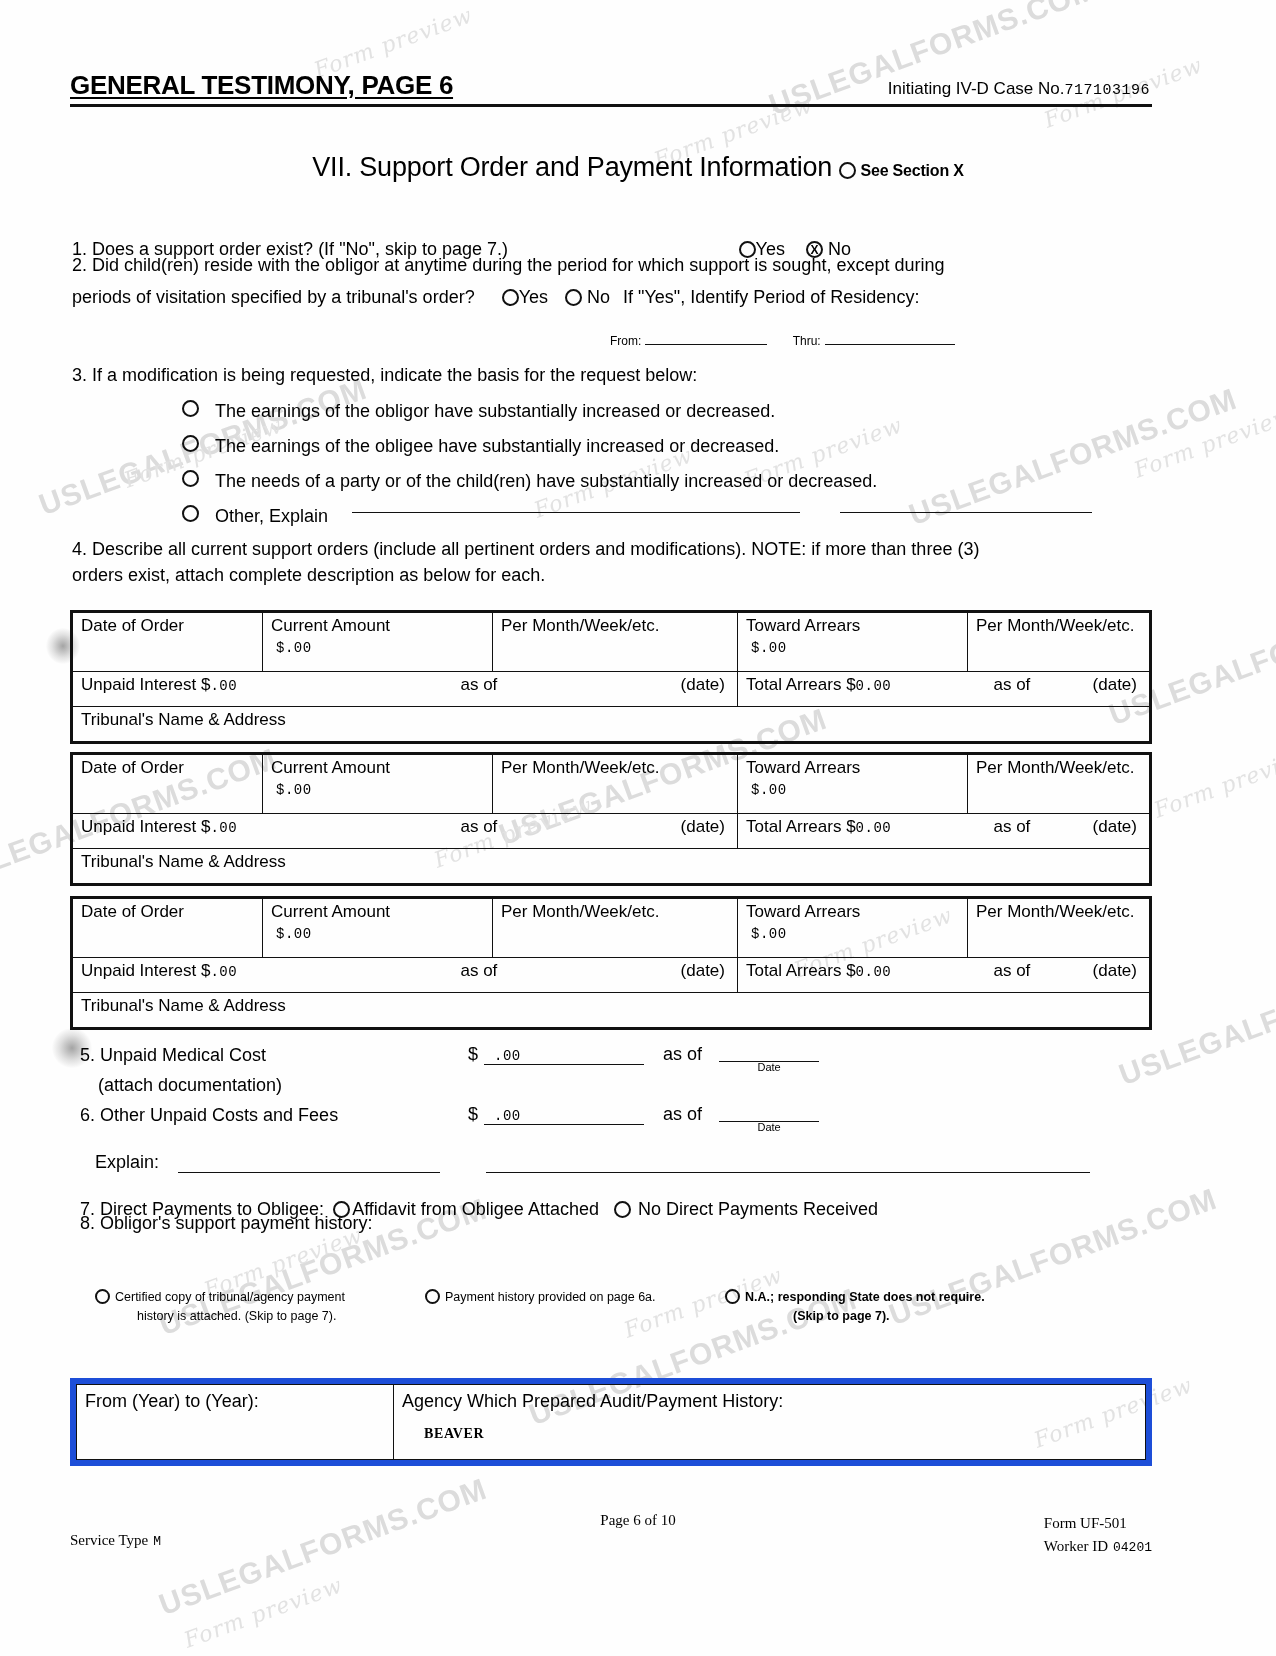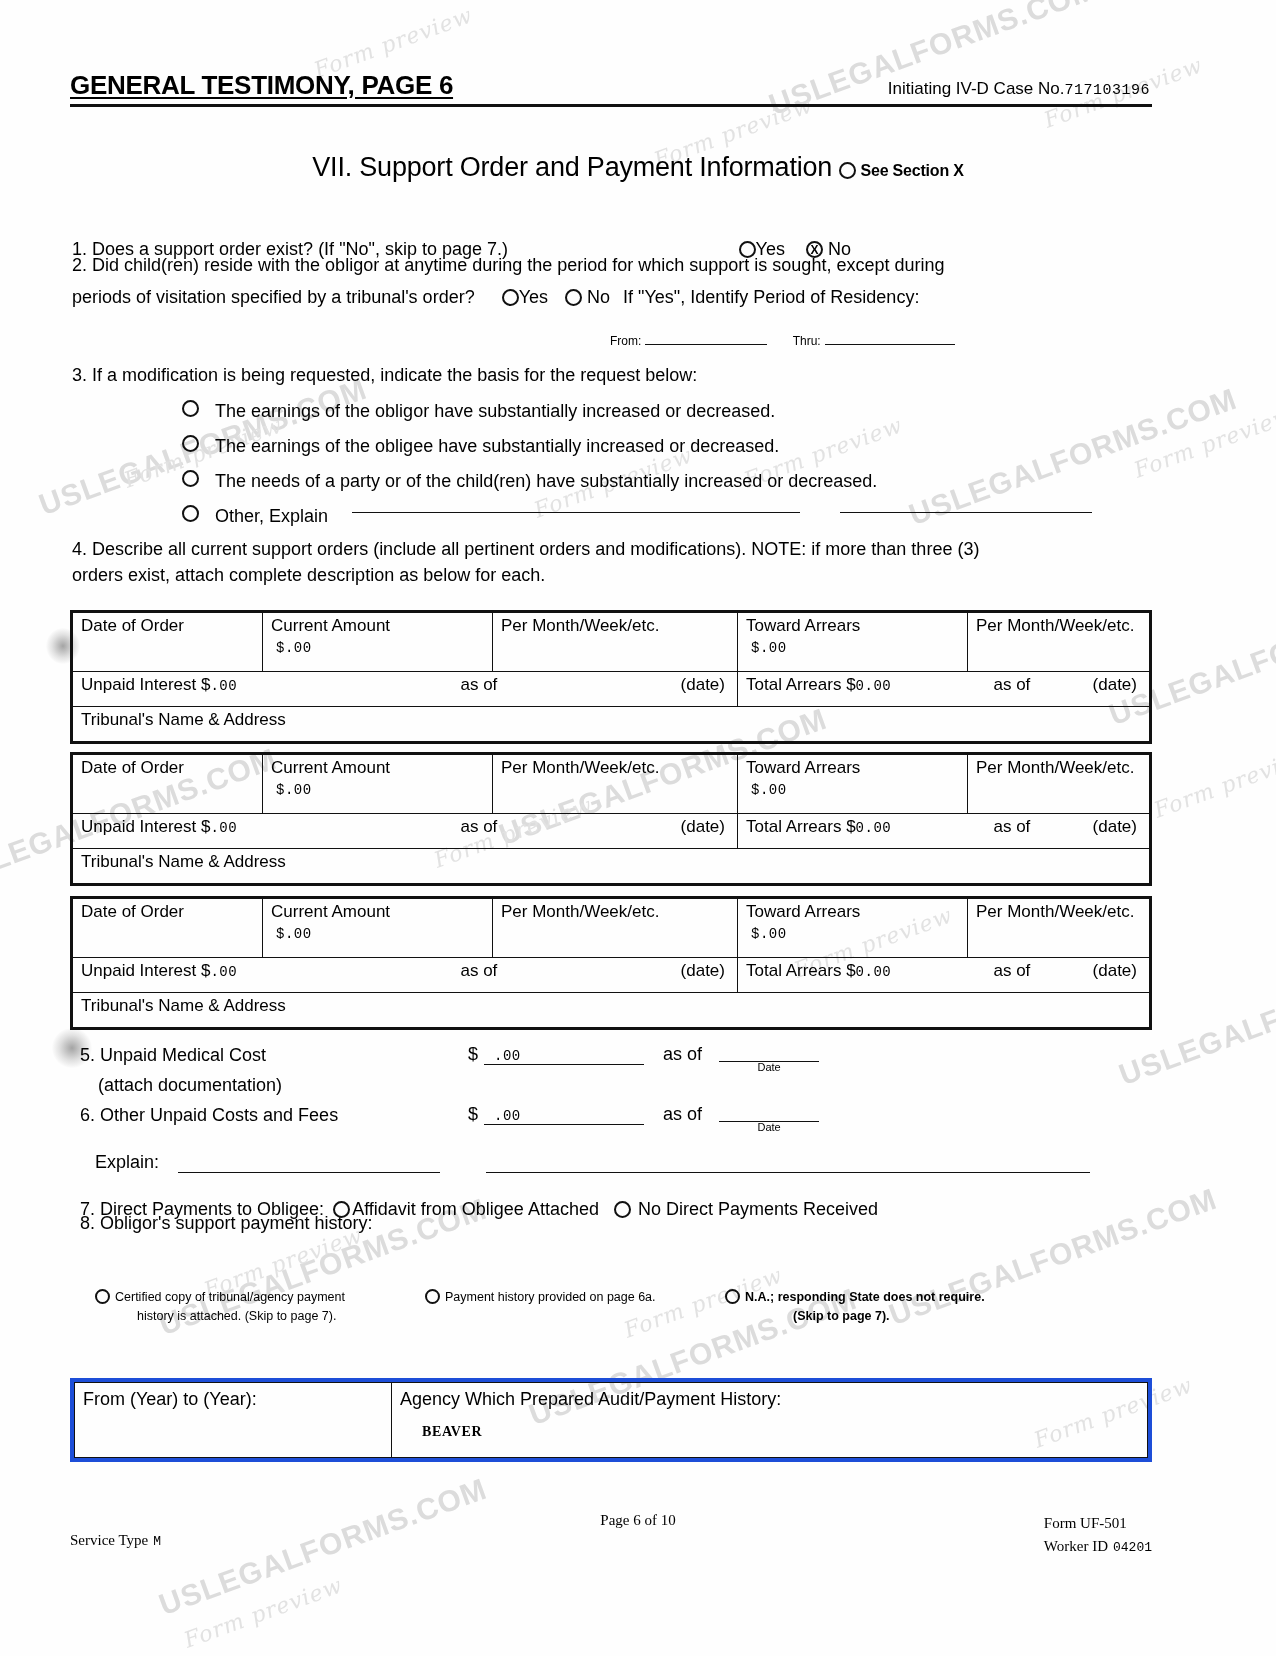--- a/index.html
+++ b/index.html
@@ -291,21 +291,21 @@
   .q8opt.b { width: 300px; }
   .q8opt.c { width: 300px; font-weight: bold; }
   .q8opt.c .l2 { margin-left: 48px; }
 
   
   .btable {
     position: absolute;
     left: 70px;
     top: 1378px;
     width: 1082px;
-    border: 4px solid #1d4ed8;
+    border: 6px solid #1d4ed8;
     box-sizing: border-box;
   }
   .btable table { width: 100%; border-collapse: collapse; }
   .btable td {
     border: 1px solid #111;
     vertical-align: top;
     padding: 6px 8px;
     font-size: 18px;
     height: 62px;
   }

